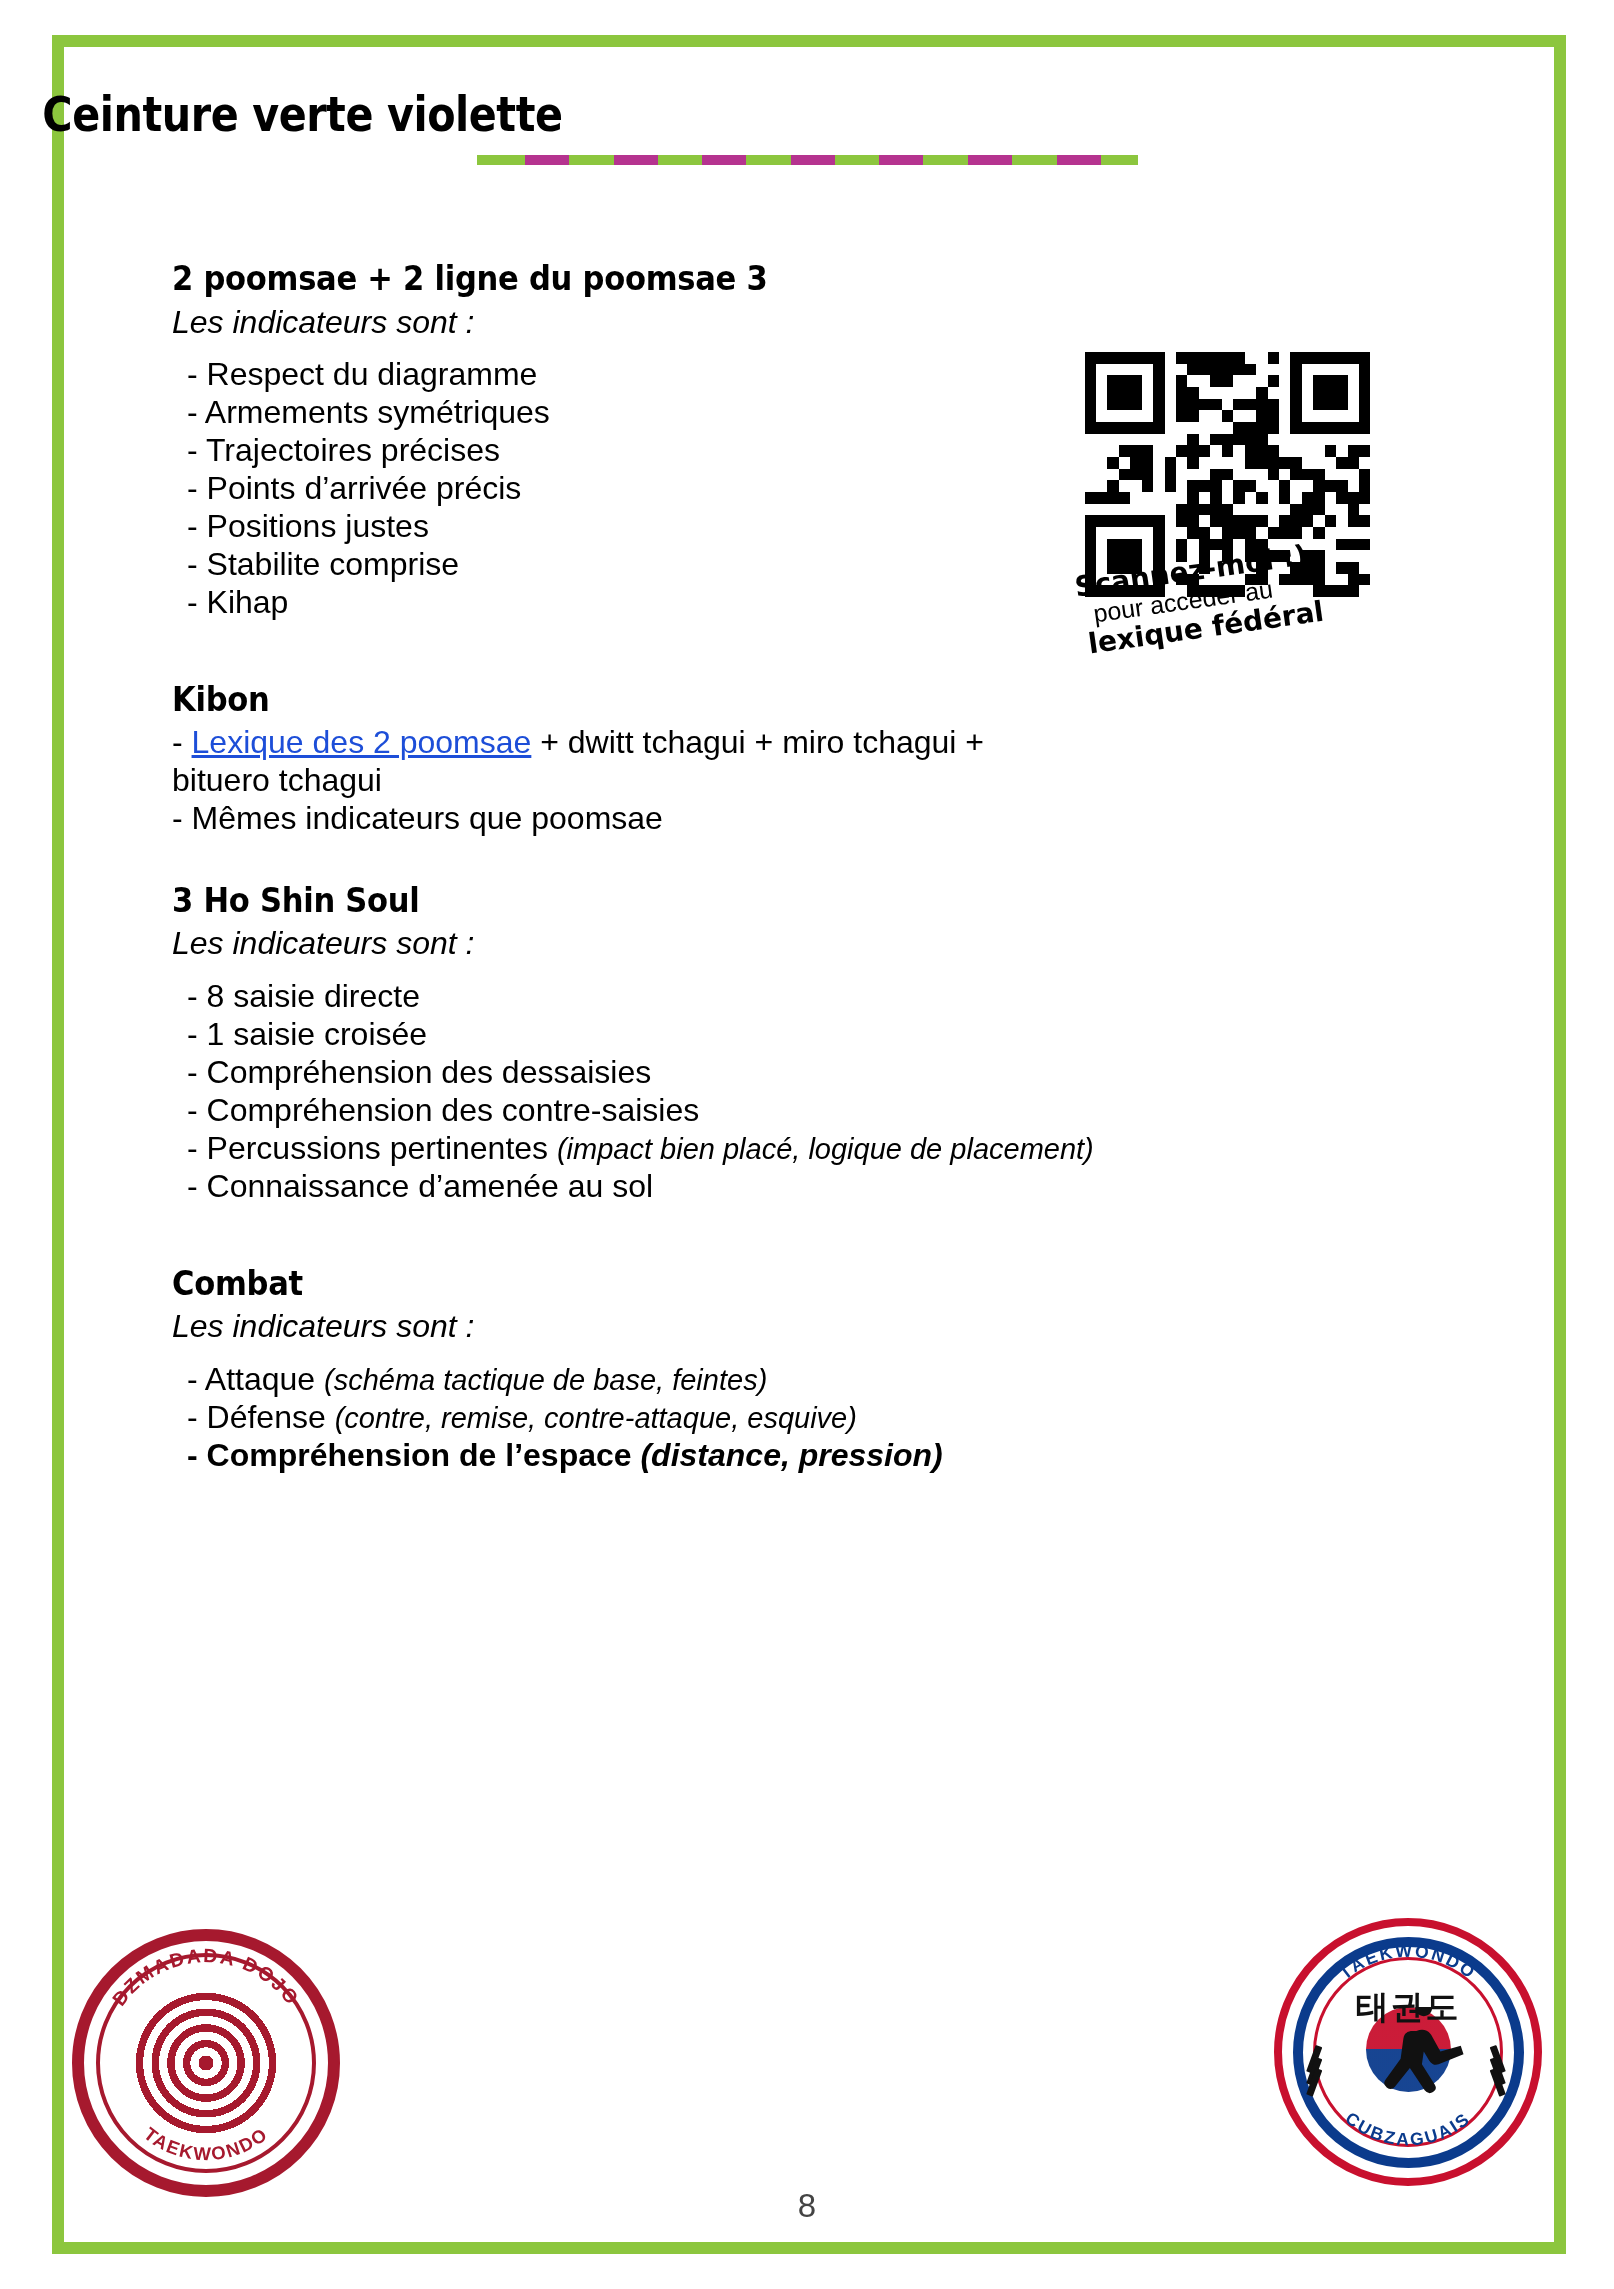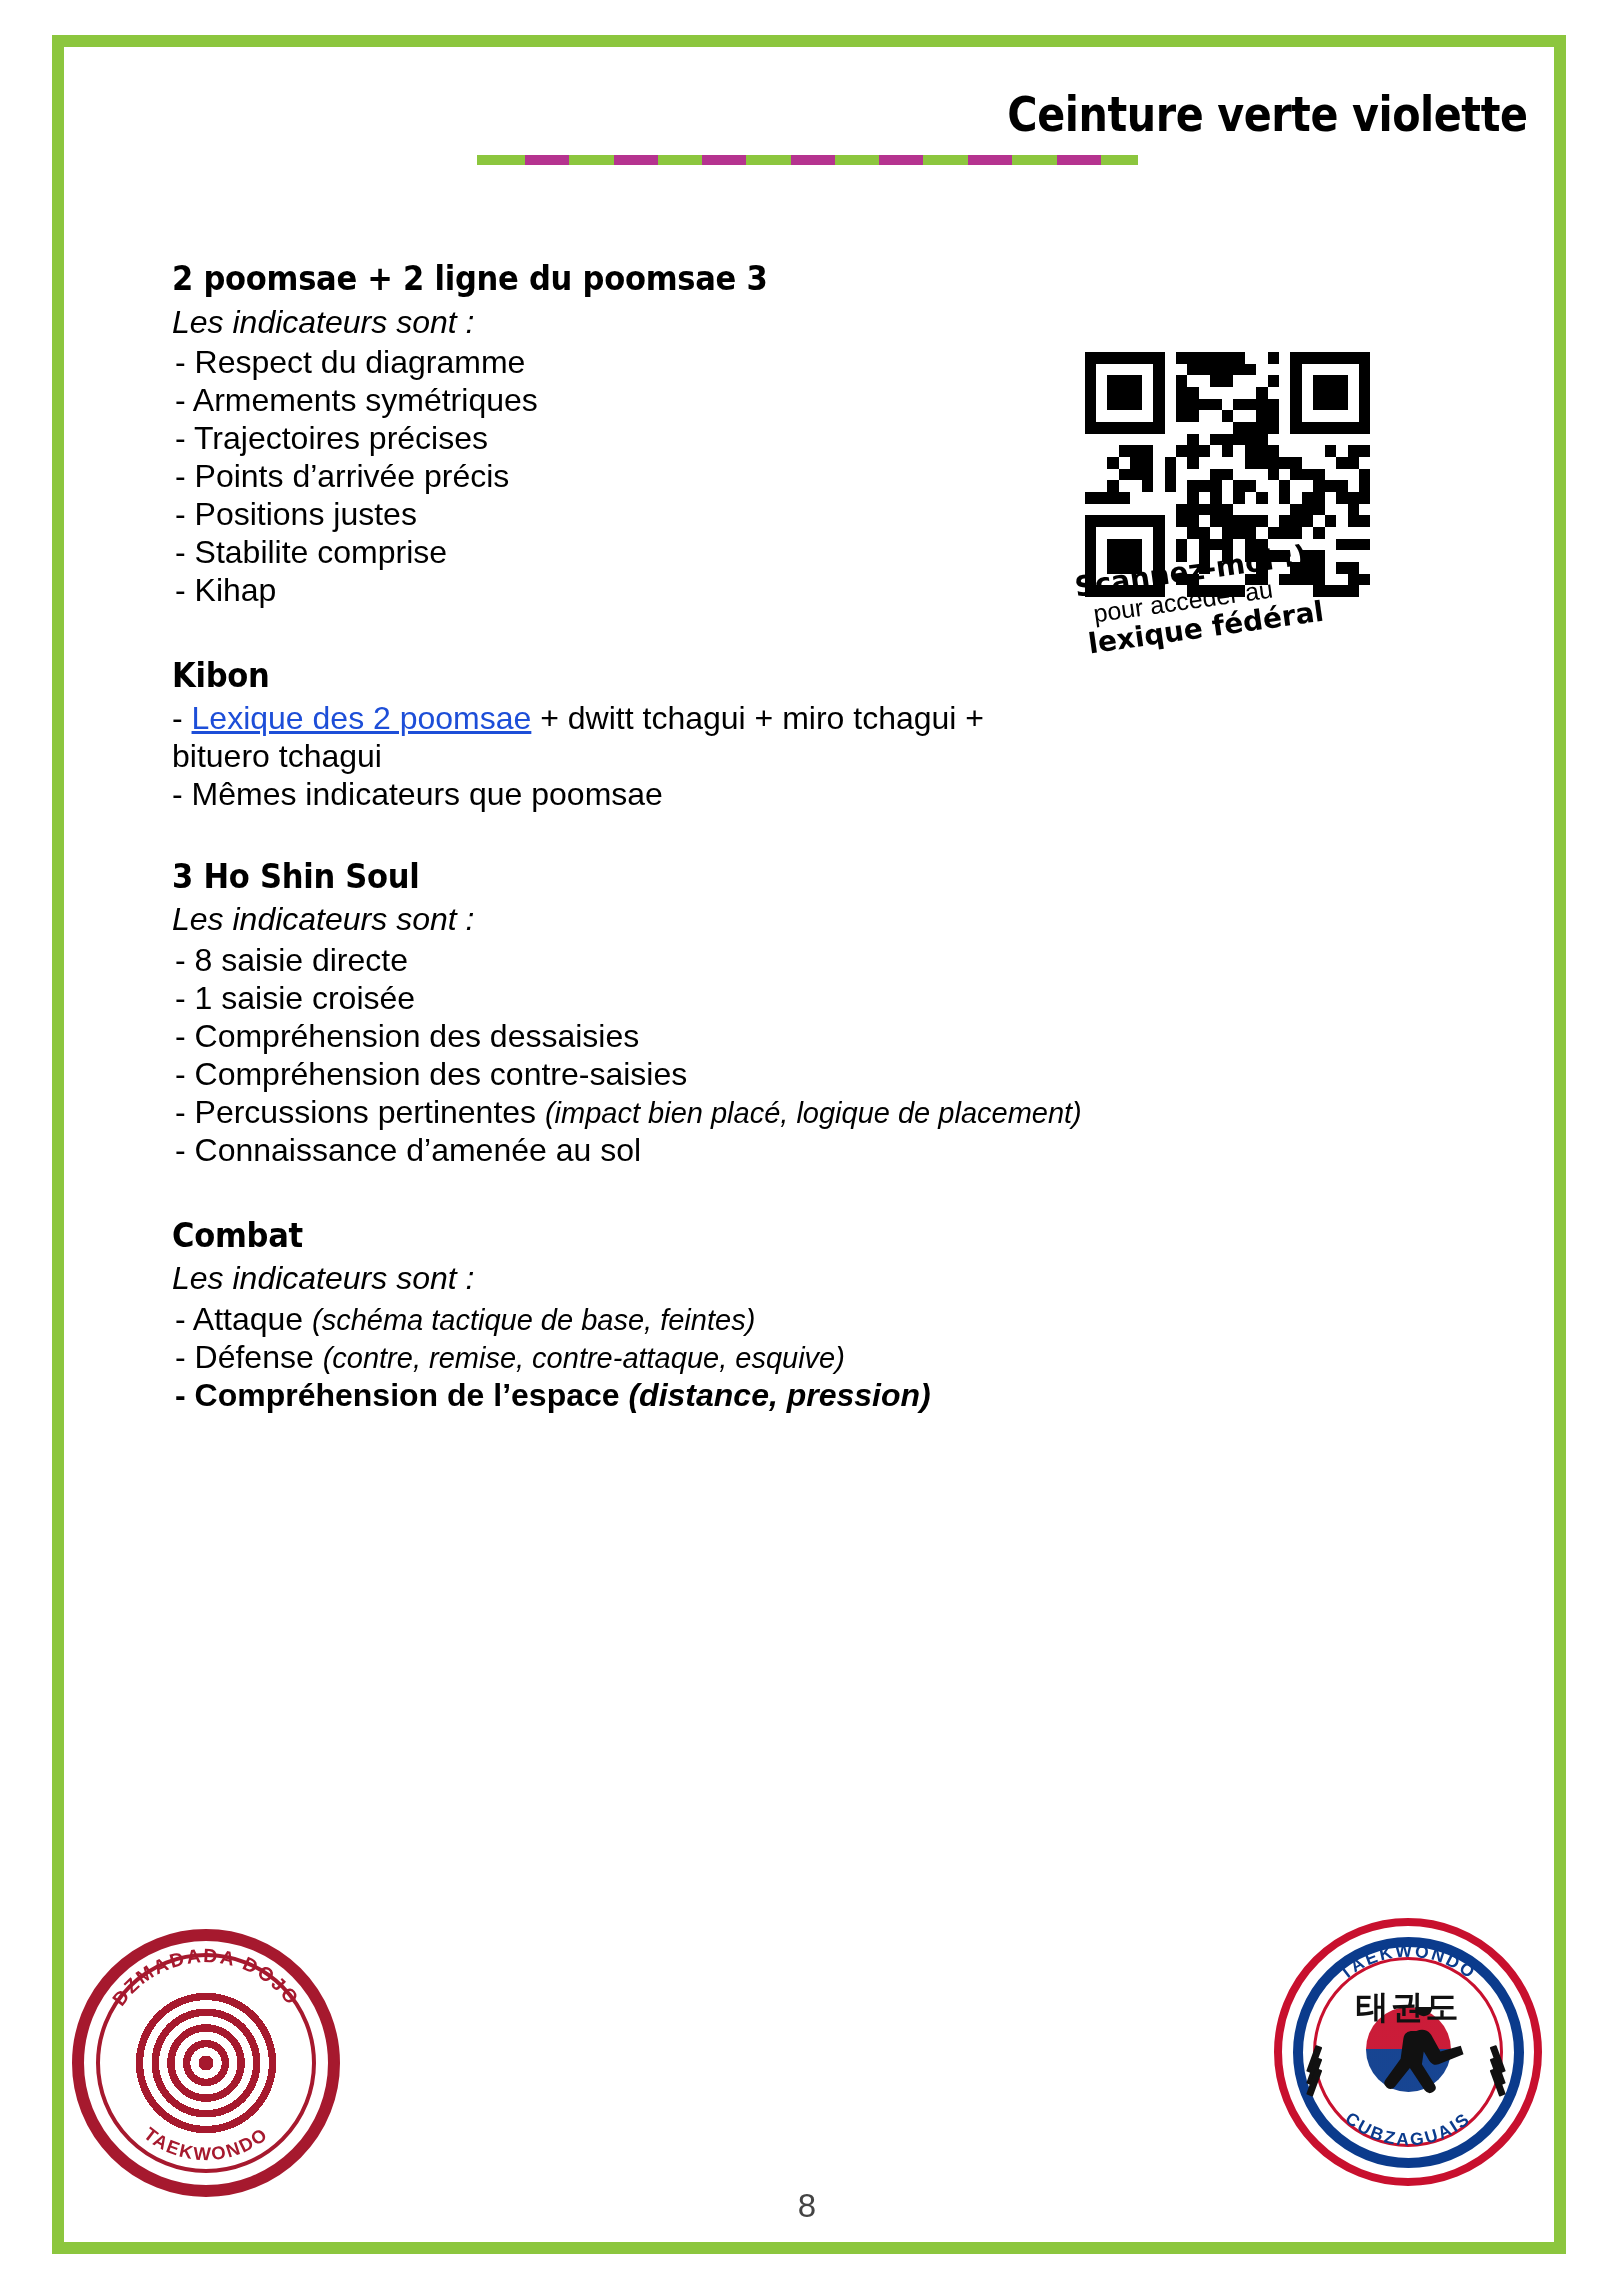--- a/index.html
+++ b/index.html
@@ -34,21 +34,21 @@
     border: 12px solid #8cc63e;
     background: #ffffff;
   }
 
   
   .title-wrap {
     position: absolute;
     left: 0;
     top: 88px;
     width: 1570px;
-    text-align: right;
+    text-align: left;
   }
   .title {
     font-family: "DejaVu Sans", sans-serif;
     font-weight: bold;
     font-size: 48px;
     letter-spacing: -0.5px;
     color: #000000;
     display: inline-block;
     line-height: 1.1;
     transform: scaleX(0.86);
@@ -101,21 +101,21 @@
   }
   .ital {
     font-style: italic;
     font-size: 32px;
     color: #000;
     margin: 0 0 1.8px 0;
     line-height: 1.18;
   }
   ul.plain {
     list-style: none;
-    margin: 3px;
+    margin: 15px;
     padding: 0;
   }
   ul.plain li {
     font-size: 32px;
     color: #000;
     line-height: 1.185;
     white-space: nowrap;
   }
   li .note {
     font-style: italic;

